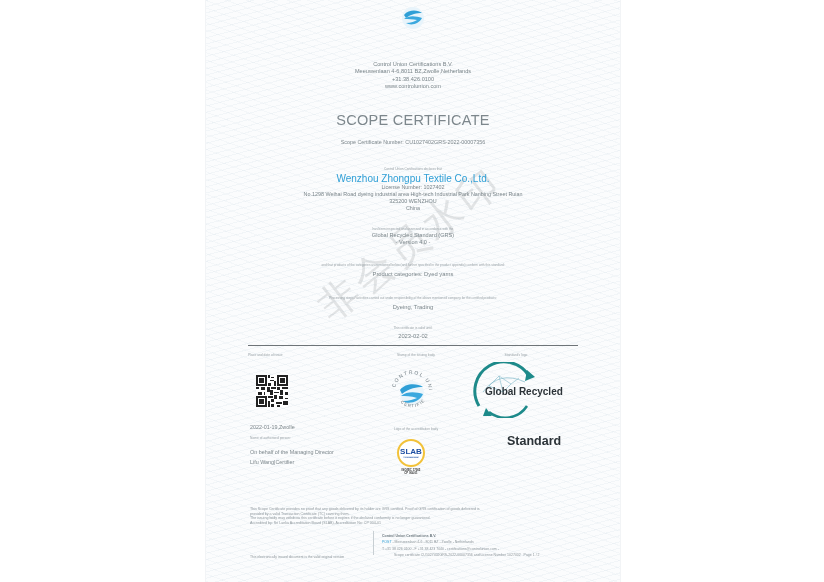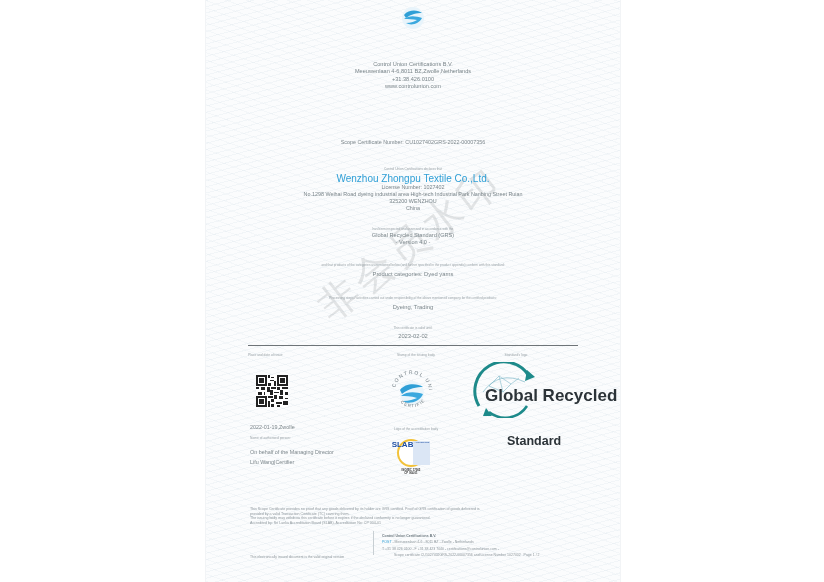--- a/index.html
+++ b/index.html
@@ -47,20 +47,21 @@
     <path d="M3 13 C8 9, 15 10, 21 12 C18 18, 10 20, 5 17 C10 17, 14 15, 16 14 C12 13, 7 13, 3 13 Z" fill="#3aa8de"></path>
   </svg>
 
   <div class="c issuer">
     <div>Control Union Certifications B.V.</div>
     <div>Meeuwenlaan 4-6,8011 BZ,Zwolle,Netherlands</div>
     <div>+31.38.426.0100</div>
     <div>www.controlunion.com</div>
   </div>
 
+  <div class="c title">SCOPE CERTIFICATE</div>
   <div class="c certno">Scope Certificate Number: CU1027402GRS-2022-00007356</div>
 
   <div class="c tiny" style="top:167px;">Control Union Certifications declares that</div>
   <div class="c company">Wenzhou Zhongpu Textile Co.,Ltd.</div>
   <div class="c compinfo">
     <div>License Number: 1027402</div>
     <div>No.1298 Weihai Road dyeing industrial area High-tech Industrial Park Nanbing Street Ruian</div>
     <div>325200 WENZHOU</div>
     <div>China</div>
   </div>
@@ -135,41 +136,41 @@
       <path id="arcTop" d="M6 28 A17 17 0 0 1 40 28"></path>
       <path id="arcBot" d="M9 36 A16 16 0 0 0 37 36"></path>
     </defs>
     <text font-size="5" fill="#6e7a80" font-family="Liberation Sans, sans-serif" letter-spacing="1.5"><textPath href="#arcTop" startOffset="6%">CONTROL UNION</textPath></text>
     <circle cx="23" cy="30" r="12" fill="#eaf5fb"></circle>
     <path d="M11 27 C16 20, 28 20, 34 24 C28 24, 20 25, 13 31 Z" fill="#2f9fd6"></path>
     <path d="M12 33 C18 28, 27 29, 34 31 C31 39, 19 42, 14 38 C20 38, 25 36, 28 35 C22 33, 16 33, 12 33 Z" fill="#3aa8de"></path>
     <text font-size="4.5" fill="#6e7a80" font-family="Liberation Sans, sans-serif" letter-spacing="1"><textPath href="#arcBot" startOffset="12%">CERTIFIED</textPath></text>
   </svg>
   <div class="lbl" style="left:170px;top:427px;width:80px;text-align:center;">Logo of the accreditation body</div>
-  <div style="position:absolute;left:191px;top:439px;width:28px;height:28px;border-radius:50%;border:2px solid #f2c23a;background:#fff;box-sizing:border-box;display:flex;flex-direction:row;justify-content:center;">
+  <div style="position:absolute;left:191px;top:439px;width:28px;height:28px;border-radius:50%;border:2px solid #f2c23a;background:#fff;box-sizing:border-box;display:flex;flex-direction:column;align-items:center;justify-content:center;">
     <span style="font-size:8px;font-weight:bold;color:#1e4fa3;line-height:8px;">SLAB</span>
     <span style="font-size:2.3px;color:#1e4fa3;background:#dbe6f5;padding:0 1px;">ACCREDITED</span>
   </div>
   <div style="position:absolute;left:184px;top:469px;width:42px;text-align:center;font-size:2.8px;font-weight:bold;color:#333;line-height:3.4px;">
     <div>ISO/IEC 17065</div>
     <div>CP 004-01</div>
   </div>
 
   <div class="lbl" style="left:275px;top:353px;width:70px;text-align:center;">Standard's logo</div>
   <div style="position:absolute;left:253px;top:362px;width:118px;height:56px;">
     <svg style="position:absolute;left:0;top:0;width:118px;height:56px;" viewBox="0 0 118 56">
       <path d="M20 44 A26 26 0 0 1 70 14" fill="none" stroke="#1d8a8a" stroke-width="3"></path>
       <polygon points="68,8 76,15 66,19" fill="#1d8a8a"></polygon>
       <path d="M30 50 A26 26 0 0 0 68 44" fill="none" stroke="#1d8a8a" stroke-width="2.5"></path>
       <polygon points="27,46 33,54 24,54" fill="#1d8a8a"></polygon>
       <path d="M24 30 Q40 8 66 20" fill="none" stroke="#7fb9c9" stroke-width="0.7"></path>
       <path d="M30 24 L40 14 L52 22 L44 30 Z" fill="none" stroke="#7fb9c9" stroke-width="0.6"></path>
       <path d="M40 14 L44 30 M52 22 L60 16" fill="none" stroke="#7fb9c9" stroke-width="0.6"></path>
     </svg>
-    <div style="position:absolute;left:26px;top:24px;font-size:17px;font-weight:bold;color:#2c3338;white-space:nowrap;">Global Recycled</div>
+    <div style="position:absolute;left:26px;top:24px;font-size:10px;font-weight:bold;color:#2c3338;white-space:nowrap;">Global Recycled</div>
     <div style="position:absolute;left:48px;top:36px;font-size:12.5px;font-weight:bold;color:#2c3338;white-space:nowrap;margin-top:36px;">Standard</div>
   </div>
 
   <div class="footer-note">
     <div>This Scope Certificate provides no proof that any goods delivered by its holder are GRS certified. Proof of GRS certification of goods delivered is</div>
     <div>provided by a valid Transaction Certificate (TC) covering them.</div>
     <div>The issuing body may withdraw this certificate before it expires if the declared conformity is no longer guaranteed.</div>
     <div>Accredited by: Sri Lanka Accreditation Board (SLAB), Accreditation No: CP 004-01</div>
   </div>
 

